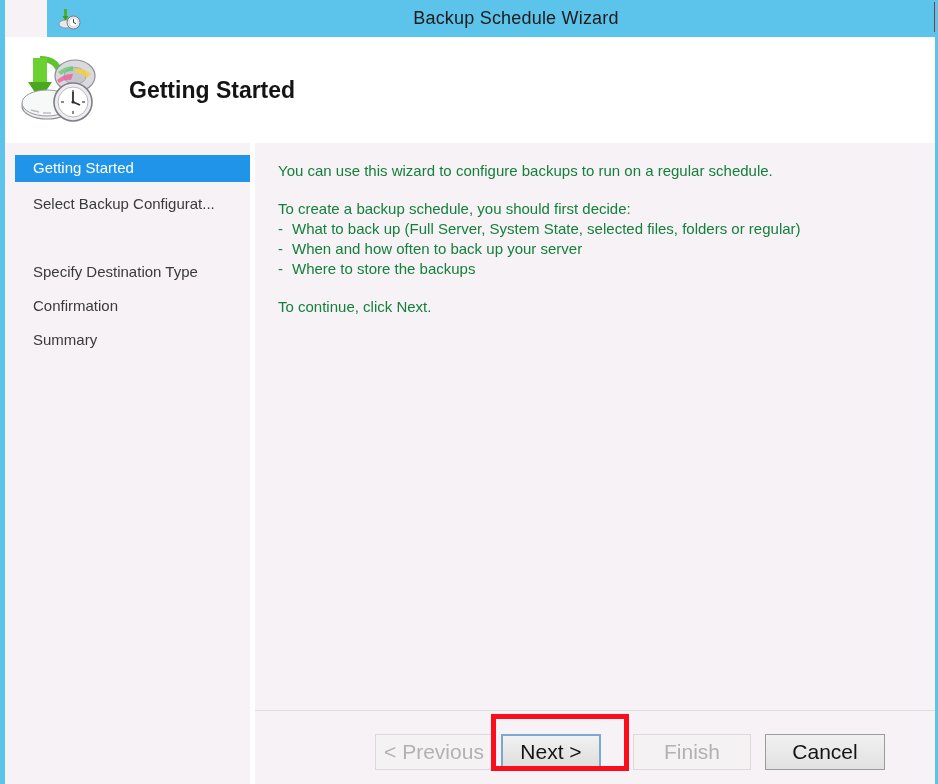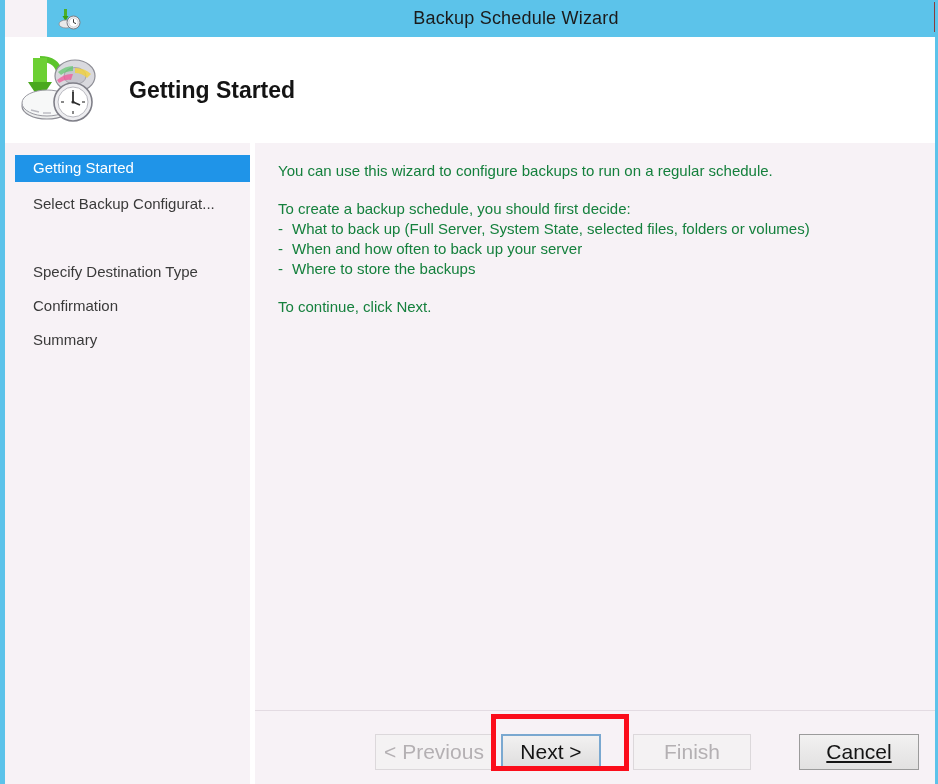--- a/index.html
+++ b/index.html
@@ -223,21 +223,21 @@
   .wiz-button.focused {
     background: linear-gradient(#f2f1f1, #dedddd);
     border: 2px solid #7aa8d0;
     color: #141414;
     line-height: 32px;
     cursor: pointer;
   }
   #btn-previous { left: 370px; width: 118px; }
   #btn-next     { left: 496px; width: 100px; }
   #btn-finish   { left: 628px; width: 118px; }
-  #btn-cancel   { left: 794px; width: 120px; text-decoration: underline; }
+  #btn-cancel   { left: 760px; width: 120px; }
 
   
   #next-highlight {
     position: absolute;
     left: 486px;
     top: 714px;
     width: 138px;
     height: 57px;
     border: 5px solid #fb0d1b;
     box-sizing: border-box;
@@ -307,21 +307,21 @@
       <div class="nav-item" style="top:150px;">Confirmation</div>
       <div class="nav-item" style="top:184px;">Summary</div>
     </div>
 
     <div id="divider"></div>
 
     <div id="content">
       <div id="content-text">
         <p class="para">You can use this wizard to configure backups to run on a regular schedule.</p>
         <p class="tight">To create a backup schedule, you should first decide:</p>
-        <p class="bullet-line"><span class="bullet-dash">-</span><span>What to back up (Full Server, System State, selected files, folders or volumes)</span></p>
+        <p class="bullet-line"><span class="bullet-dash">-</span><span>What to back up (Full Server, System State, selected files, folders or regular)</span></p>
         <p class="bullet-line"><span class="bullet-dash">-</span><span>When and how often to back up your server</span></p>
         <p class="bullet-line" style="margin-bottom:18px;"><span class="bullet-dash">-</span><span>Where to store the backups</span></p>
         <p class="tight">To continue, click Next.</p>
       </div>
     </div>
   </div>
 
   <div id="footer-separator"></div>
   <div id="footer-buttons">
     <div id="btn-previous" class="wiz-button">&lt; Previous</div>

